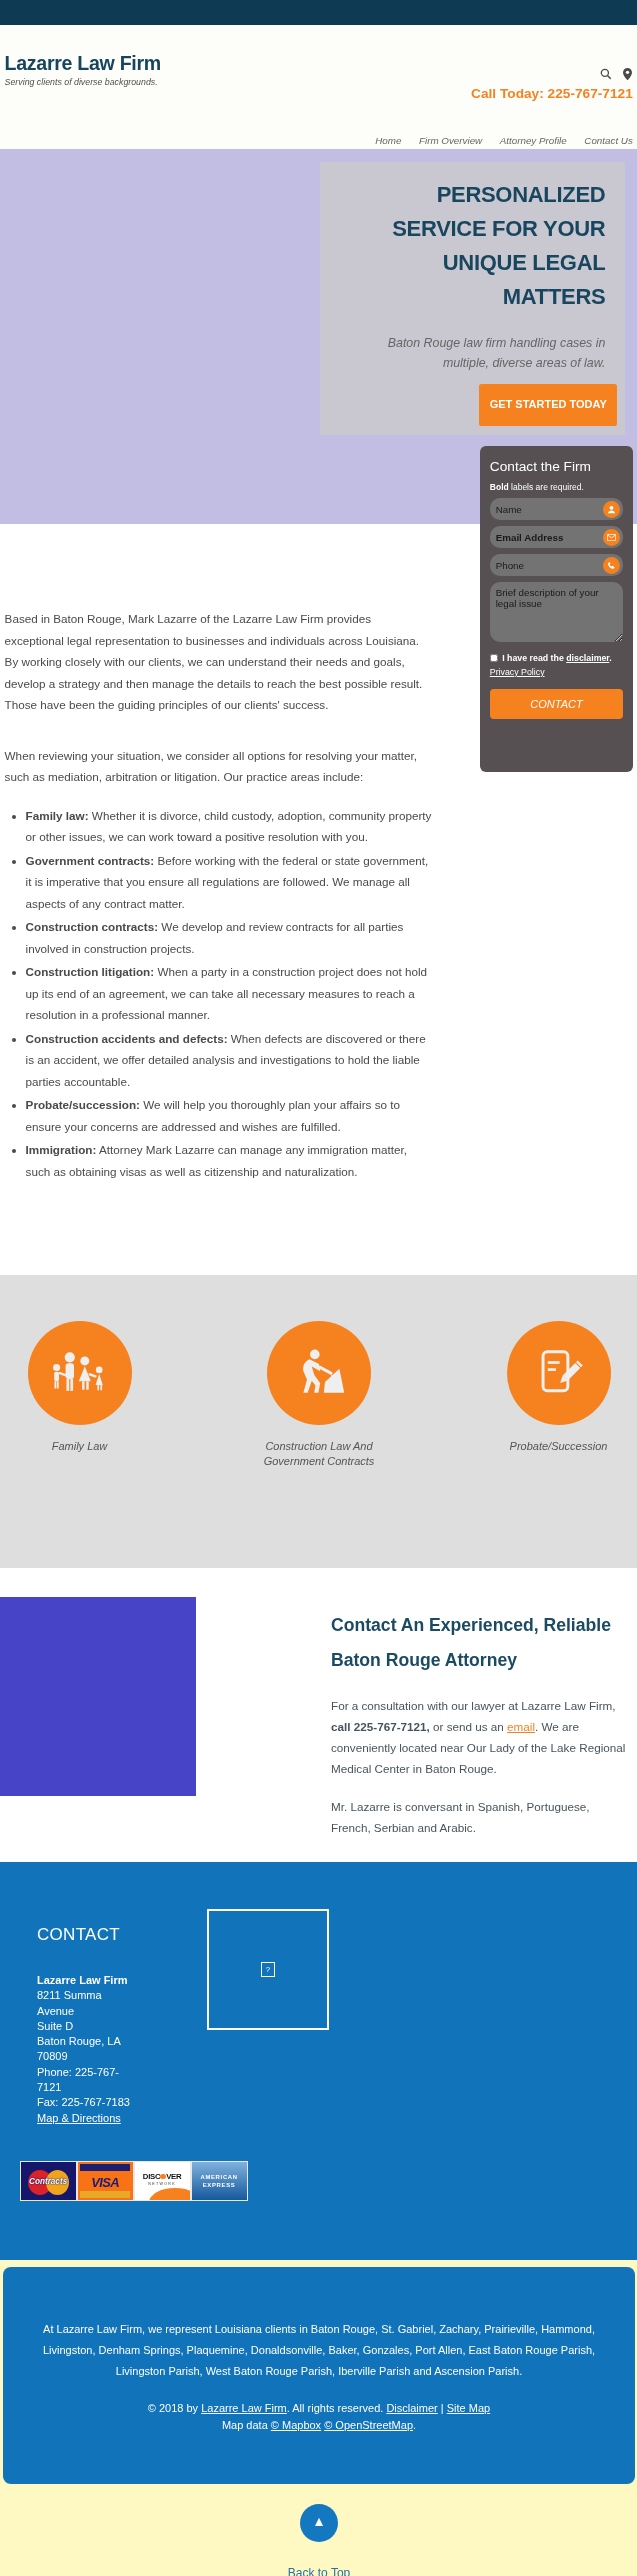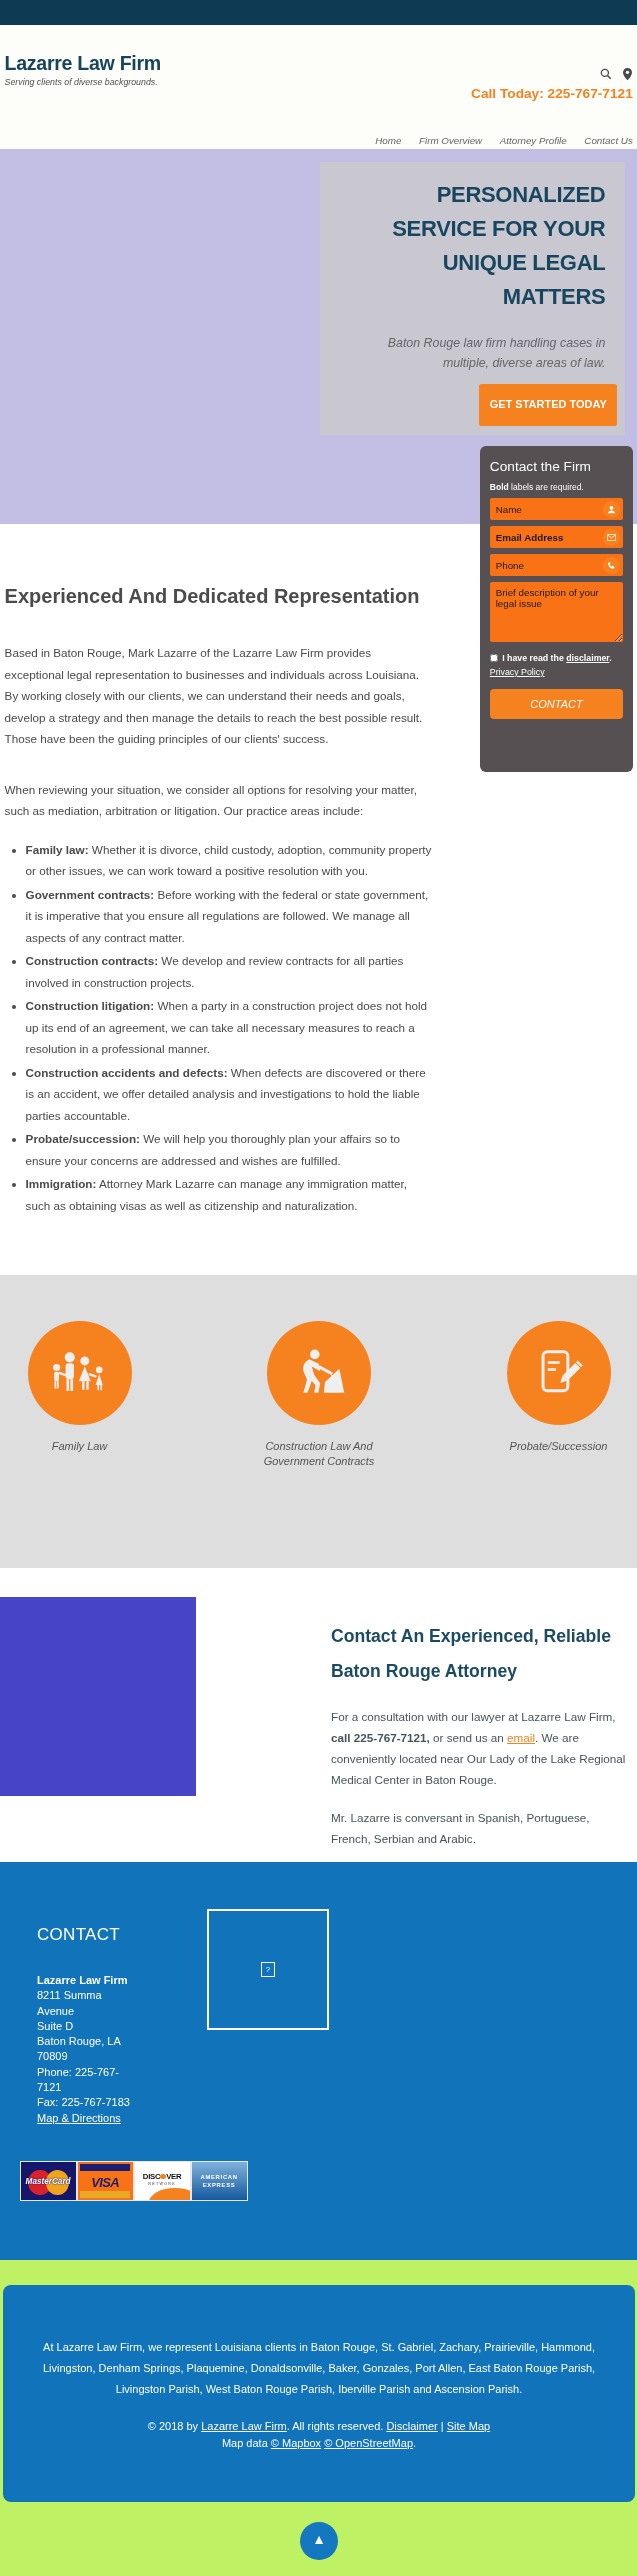--- a/index.html
+++ b/index.html
@@ -25,21 +25,21 @@
   .hero-h { font-size:22px; line-height:1.55; font-weight:600; color:#19465f; text-align:right; letter-spacing:-0.3px; }
   .hero-sub { margin-top:19.6px; font-size:12.4px; line-height:1.6; font-style:italic; color:#666; text-align:right; }
   .hero-cta { position:absolute; right:7.8px; bottom:9px; width:138px; height:42px; background:#f6821f; border:none; border-radius:2.6px; color:#fff; font-family:inherit; font-size:11px; font-weight:600; line-height:1.4; cursor:pointer; }
 
   
   .cform { position:absolute; left:480px; top:446px; width:153px; min-height:326px; background:#575052; border-radius:5.9px; padding:11.7px 9.8px; color:#fff; z-index:5; }
   .cform h3 { font-size:13.7px; line-height:17px; font-weight:normal; }
   .cform .note { margin-top:7.8px; font-size:8.5px; }
   .cform .note b { font-weight:bold; }
   .fld { position:relative; margin-top:5.9px; }
-  .fld input, .fld textarea { width:100%; border:none; border-radius:2px; background:#f97316; font-family:inherit; font-size:9.8px; color:#1a1a1a; padding:5.2px 21px 5.2px 5.9px; }
+  .fld input, .fld textarea { width:100%; border:none; border-radius:10px; background:#737373; font-family:inherit; font-size:9.8px; color:#1a1a1a; padding:5.2px 21px 5.2px 5.9px; }
   .fld input { height:22px; }
   .fld input::placeholder, .fld textarea::placeholder { color:#1a1a1a; opacity:1; }
   .fld.req input::placeholder { font-weight:bold; }
   .fld textarea { height:60px; padding-right:5.9px; resize:vertical; }
   .fld .bubble { position:absolute; right:3.3px; top:2.6px; width:17px; height:17px; border-radius:50%; background:#f6821f; display:flex; align-items:center; justify-content:center; }
   .chk { margin-top:7.8px; font-size:8.8px; font-weight:bold; line-height:13.7px; }
   .chk input { width:7.8px; height:7.8px; vertical-align:-0.7px; margin-right:4.6px; }
   .chk a { color:#fff; }
   .privacy { font-size:8.8px; font-weight:normal; line-height:13.7px; }
   .privacy a { color:#fff; }
@@ -57,21 +57,21 @@
 
   
   .pa-strip { height:293px; background:#dedede; display:flex; justify-content:space-between; padding:46px 18px 0; }
   .pa { width:123px; display:flex; flex-direction:column; align-items:center; }
   .pa-circle { width:104px; height:104px; border-radius:50%; background:#f6821f; display:flex; align-items:center; justify-content:center; cursor:pointer; }
   .pa-label { margin-top:14.4px; font-size:11px; line-height:15px; font-style:italic; color:#555; text-align:center; max-width:111px; }
 
   
   .atty { height:294px; background:#fff; position:relative; }
   .atty-img { position:absolute; left:0; top:29px; width:196px; height:199px; background:#4744c8; }
-  .atty-col { position:absolute; left:331px; top:51px; width:297px; }
+  .atty-col { position:absolute; left:331px; top:40px; width:297px; }
   .atty-col h2 { font-size:17.6px; line-height:2.0; font-weight:600; color:#1b4a63; }
   .atty-col p { margin-top:17px; font-size:11.7px; line-height:21px; color:#47545e; }
   .atty-col p b { font-weight:bold; }
   .atty-col a { color:#f6821f; }
 
   
   .bfoot { height:398px; background:#1173ba; position:relative; color:#fff; }
   .bfoot-h { position:absolute; left:37px; top:63px; font-size:17px; letter-spacing:0.3px; }
   .baddr { position:absolute; left:37px; top:111px; width:93px; font-size:11px; line-height:15.3px; }
   .baddr .firm { font-weight:bold; }
@@ -90,21 +90,21 @@
   .visa .t { position:absolute; left:0; right:0; top:13px; text-align:center; color:#1a1f71; font-size:13px; font-weight:bold; font-style:italic; letter-spacing:-0.7px; }
   .card.disc { background:#fff; }
   .disc .t { position:absolute; left:0; right:0; top:10.4px; text-align:center; color:#111; font-size:7.8px; font-weight:bold; letter-spacing:-0.3px; }
   .disc .o { display:inline-block; width:5.9px; height:5.9px; border-radius:50%; background:#f6821f; }
   .disc .n { position:absolute; left:0; right:0; top:19.6px; text-align:center; color:#333; font-size:3.6px; letter-spacing:1.3px; }
   .disc .sw { position:absolute; right:-11.7px; bottom:-17px; width:52px; height:29px; border-radius:50%; background:#f6821f; }
   .card.amex { background:linear-gradient(#7fb2dd,#16599d); display:flex; flex-direction:column; align-items:center; justify-content:center; gap:1.3px; }
   .amex .t { color:#fff; font-size:5.9px; font-weight:bold; letter-spacing:0.7px; text-align:center; }
 
   
-  .bottom { height:316px; background:#bef264; padding-top:25px; }
+  .bottom { height:316px; background:#fef9c3; padding-top:7px; }
   .bottom-box { margin:0 3.3px; height:217px; background:#1173ba; border-radius:7.8px; padding-top:52px; color:#fff; }
   .svc { width:590px; margin:0 auto; text-align:center; font-size:11px; line-height:21px; }
   .copy { margin-top:19.6px; text-align:center; font-size:11px; }
   .copy a, .credit a { color:#fff; }
   .credit { margin-top:5.2px; text-align:center; font-size:11px; }
   .btt { margin-top:19.6px; display:flex; flex-direction:column; align-items:center; }
   .btt-circle { width:38px; height:38px; border-radius:50%; background:#1478c0; border:none; color:#fff; font-size:13.7px; cursor:pointer; display:flex; align-items:center; justify-content:center; padding-bottom:2.6px; }
   .btt-label { margin-top:24px; font-size:12px; color:#2572a4; text-decoration:none; }
 </style>
 </head>
@@ -184,21 +184,20 @@
     </div>
     <div class="chk">
       <input type="checkbox" style=""><span>I have read the </span><a href="#">disclaimer</a><span>.</span>
       <div class="privacy"><a href="#">Privacy Policy</a></div>
     </div>
     <button class="submit">CONTACT</button>
   </div>
 
   <div class="main">
     <div class="col">
-      <h1>Experienced And Dedicated Representation</h1>
       <p>Based in Baton Rouge, Mark Lazarre of the Lazarre Law Firm provides exceptional legal representation to businesses and individuals across Louisiana. By working closely with our clients, we can understand their needs and goals, develop a strategy and then manage the details to reach the best possible result. Those have been the guiding principles of our clients' success.</p>
       <p>When reviewing your situation, we consider all options for resolving your matter, such as mediation, arbitration or litigation. Our practice areas include:</p>
       <ul>
         <li><b>Family law:</b><span> Whether it is divorce, child custody, adoption, community property or other issues, we can work toward a positive resolution with you.</span></li>
         <li><b>Government contracts:</b><span> Before working with the federal or state government, it is imperative that you ensure all regulations are followed. We manage all aspects of any contract matter.</span></li>
         <li><b>Construction contracts:</b><span> We develop and review contracts for all parties involved in construction projects.</span></li>
         <li><b>Construction litigation:</b><span> When a party in a construction project does not hold up its end of an agreement, we can take all necessary measures to reach a resolution in a professional manner.</span></li>
         <li><b>Construction accidents and defects:</b><span> When defects are discovered or there is an accident, we offer detailed analysis and investigations to hold the liable parties accountable.</span></li>
         <li><b>Probate/succession:</b><span> We will help you thoroughly plan your affairs so to ensure your concerns are addressed and wishes are fulfilled.</span></li>
         <li><b>Immigration:</b><span> Attorney Mark Lazarre can manage any immigration matter, such as obtaining visas as well as citizenship and naturalization.</span></li>
@@ -285,21 +284,21 @@
       <div>Fax: 225-767-7183</div>
       <a href="#">Map &amp; Directions</a>
     </div>
     <div class="mapbox">
       <div class="brokenimg">?</div>
     </div>
     <div class="cards">
       <div class="card mc">
         <div class="c1"></div>
           <div class="c2"></div>
-        <div class="t">MasterCard</div>
+        <div class="t">Contracts</div>
       </div>
       <div class="card visa">
         <div class="band-t"></div>
           <div class="band-b"></div>
         <div class="t">VISA</div>
       </div>
       <div class="card disc">
         <div class="sw"></div>
         <div class="t"><span>DISC</span><span class="o"></span><span>VER</span></div>
         <div class="n">NETWORK</div>

